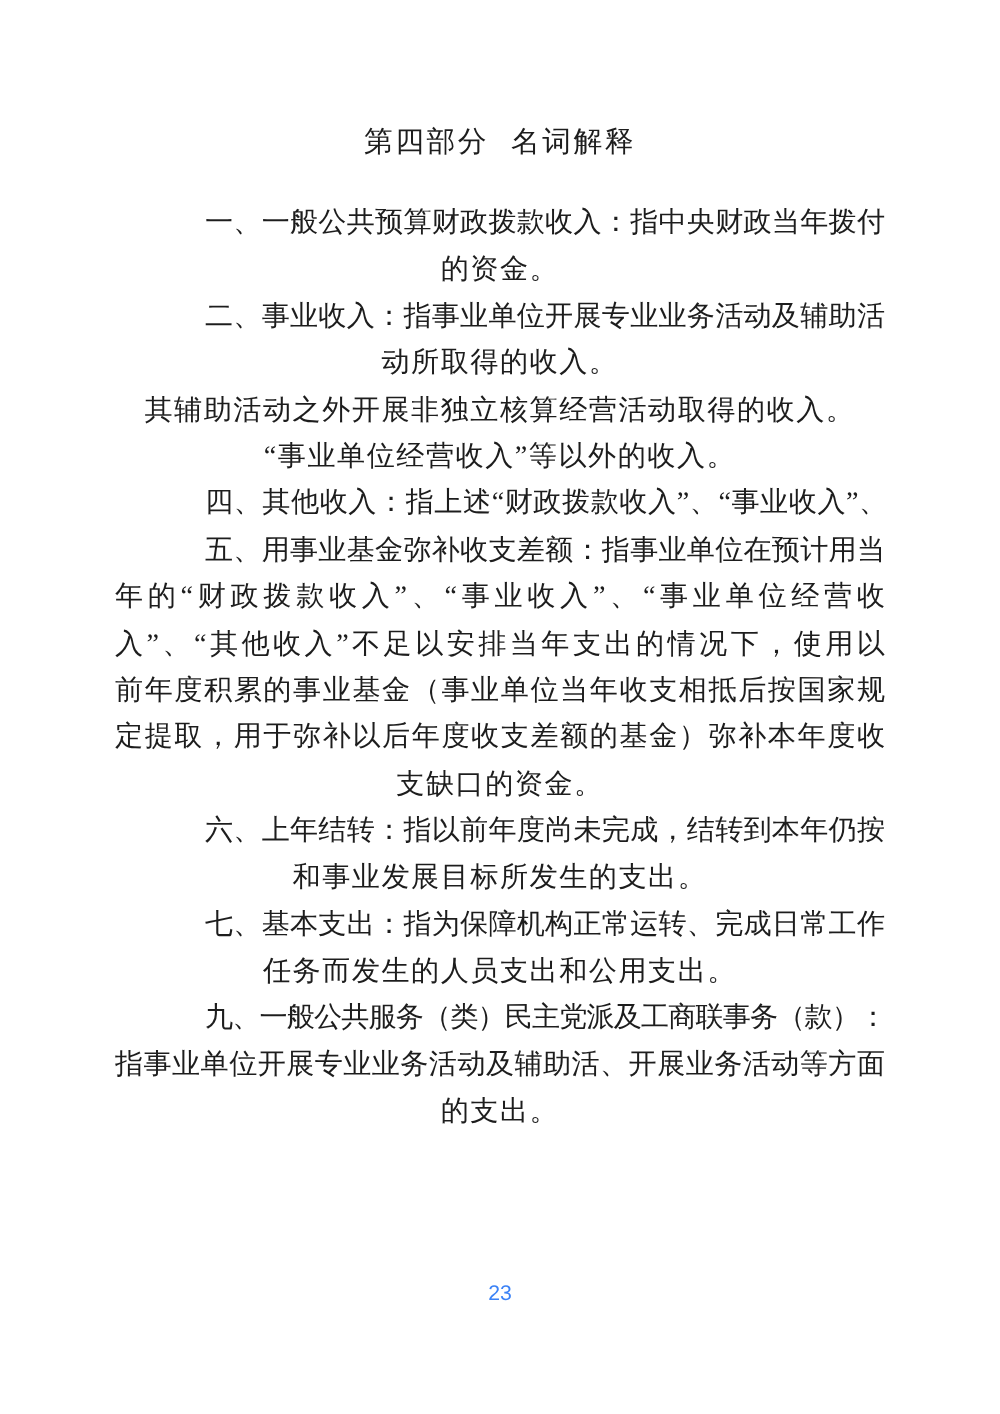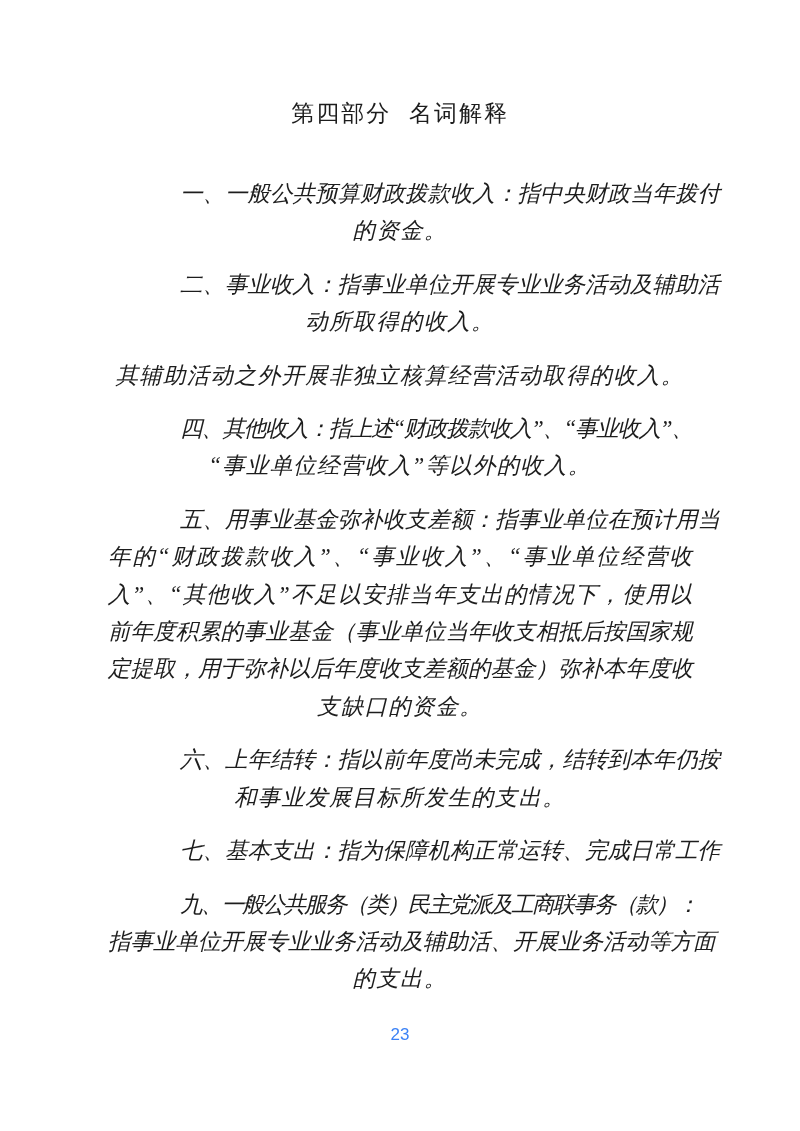--- a/index.html
+++ b/index.html
@@ -28,21 +28,21 @@
     word-spacing: 10px;
     white-space: nowrap;
     font-weight: normal;
   }
   .content {
     position: absolute;
     top: 159px;
     left: 92px;
     width: 616px;
   }
-  .para { margin: 16px; padding: 0; font-style: italic; }
+  .para { margin: 0; padding: 0; }
   .line {
     font-size: 22.5px;
     line-height: 37.4px;
     white-space: nowrap;
   }
   .line:not(.full) { letter-spacing: 1.2px; text-align: center; }
   .line.first { text-indent: 72px; }
   .line.full {
     text-align: justify;
     text-align-last: justify;
@@ -78,40 +78,41 @@
     <div class="para">
       <div class="line first full">二、事业收入：指事业单位开展专业业务活动及辅助活</div>
       <div class="line">动所取得的收入。</div>
     </div>
 
     <div class="para">
       <div class="line">其辅助活动之外开展非独立核算经营活动取得的收入。</div>
     </div>
 
     <div class="para">
+      <div class="line">“事业单位经营收入”等以外的收入。</div>
       <div class="line first full tight">四、其他收入：指上述“财政拨款收入”、“事业收入”、</div>
-      <div class="line">“事业单位经营收入”等以外的收入。</div>
     </div>
 
     <div class="para">
       <div class="line first full">五、用事业基金弥补收支差额：指事业单位在预计用当</div>
       <div class="line full">年的“财政拨款收入”、“事业收入”、“事业单位经营收</div>
       <div class="line full">入”、“其他收入”不足以安排当年支出的情况下，使用以</div>
       <div class="line full">前年度积累的事业基金（事业单位当年收支相抵后按国家规</div>
       <div class="line full">定提取，用于弥补以后年度收支差额的基金）弥补本年度收</div>
       <div class="line">支缺口的资金。</div>
     </div>
 
     <div class="para">
       <div class="line first full">六、上年结转：指以前年度尚未完成，结转到本年仍按</div>
       <div class="line">和事业发展目标所发生的支出。</div>
     </div>
 
     <div class="para">
       <div class="line first full">七、基本支出：指为保障机构正常运转、完成日常工作</div>
+      <div class="line">任务而发生的人员支出和公用支出。</div>
     </div>
 
 
     <div class="para">
       <div class="line first full tight">九、一般公共服务（类）民主党派及工商联事务（款）：</div>
       <div class="line full">指事业单位开展专业业务活动及辅助活、开展业务活动等方面</div>
       <div class="line">的支出。</div>
     </div>
 
   </div>

